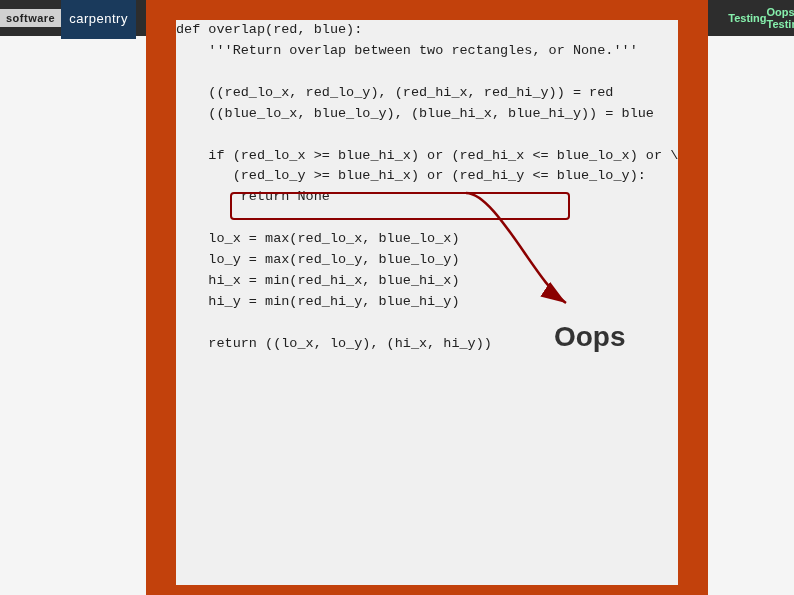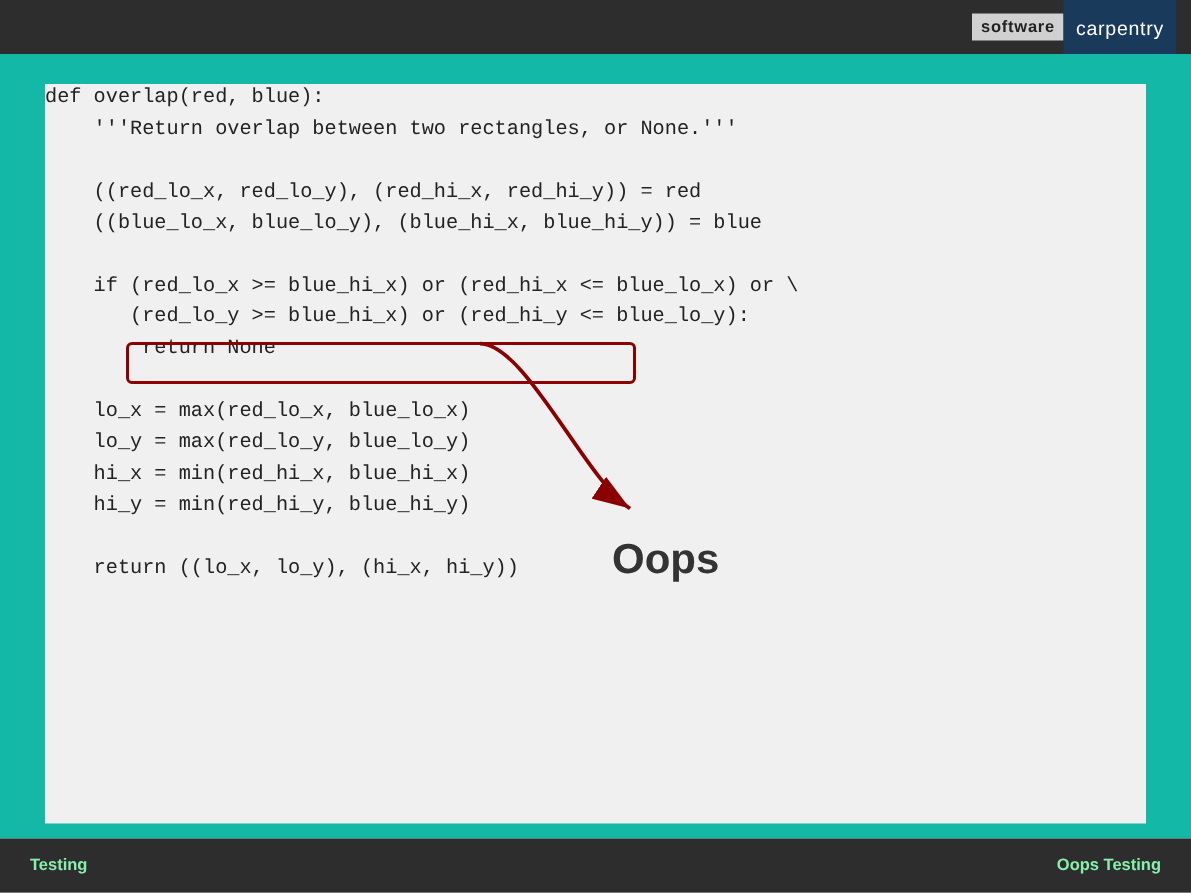--- a/index.html
+++ b/index.html
@@ -15,21 +15,21 @@
       font-family: Arial, sans-serif;
       overflow: hidden;
     }
 
     .slide {
       width: 794px;
       height: 595px;
       background: #f5f5f5;
       position: relative;
       display: flex;
-      flex-direction: column;
+      flex-direction: row;
     }
 
     .slide-header {
       background: #2d2d2d;
       height: 36px;
       display: flex;
       align-items: center;
       justify-content: flex-end;
       padding-right: 10px;
     }
@@ -52,21 +52,21 @@
       background: #1a3a5c;
       color: white;
       font-size: 13px;
       font-weight: normal;
       padding: 13px 8px;
       letter-spacing: 0.5px;
     }
 
     .slide-content {
       flex: 1;
-      background: #14b8a6;
+      background: #c2410c;
       padding: 20px 30px 10px 30px;
       display: flex;
       flex-direction: column;
     }
 
     .code-block {
       background: #f0f0f0;
       font-family: 'Courier New', Courier, monospace;
       font-size: 13.5px;
       color: #222;

